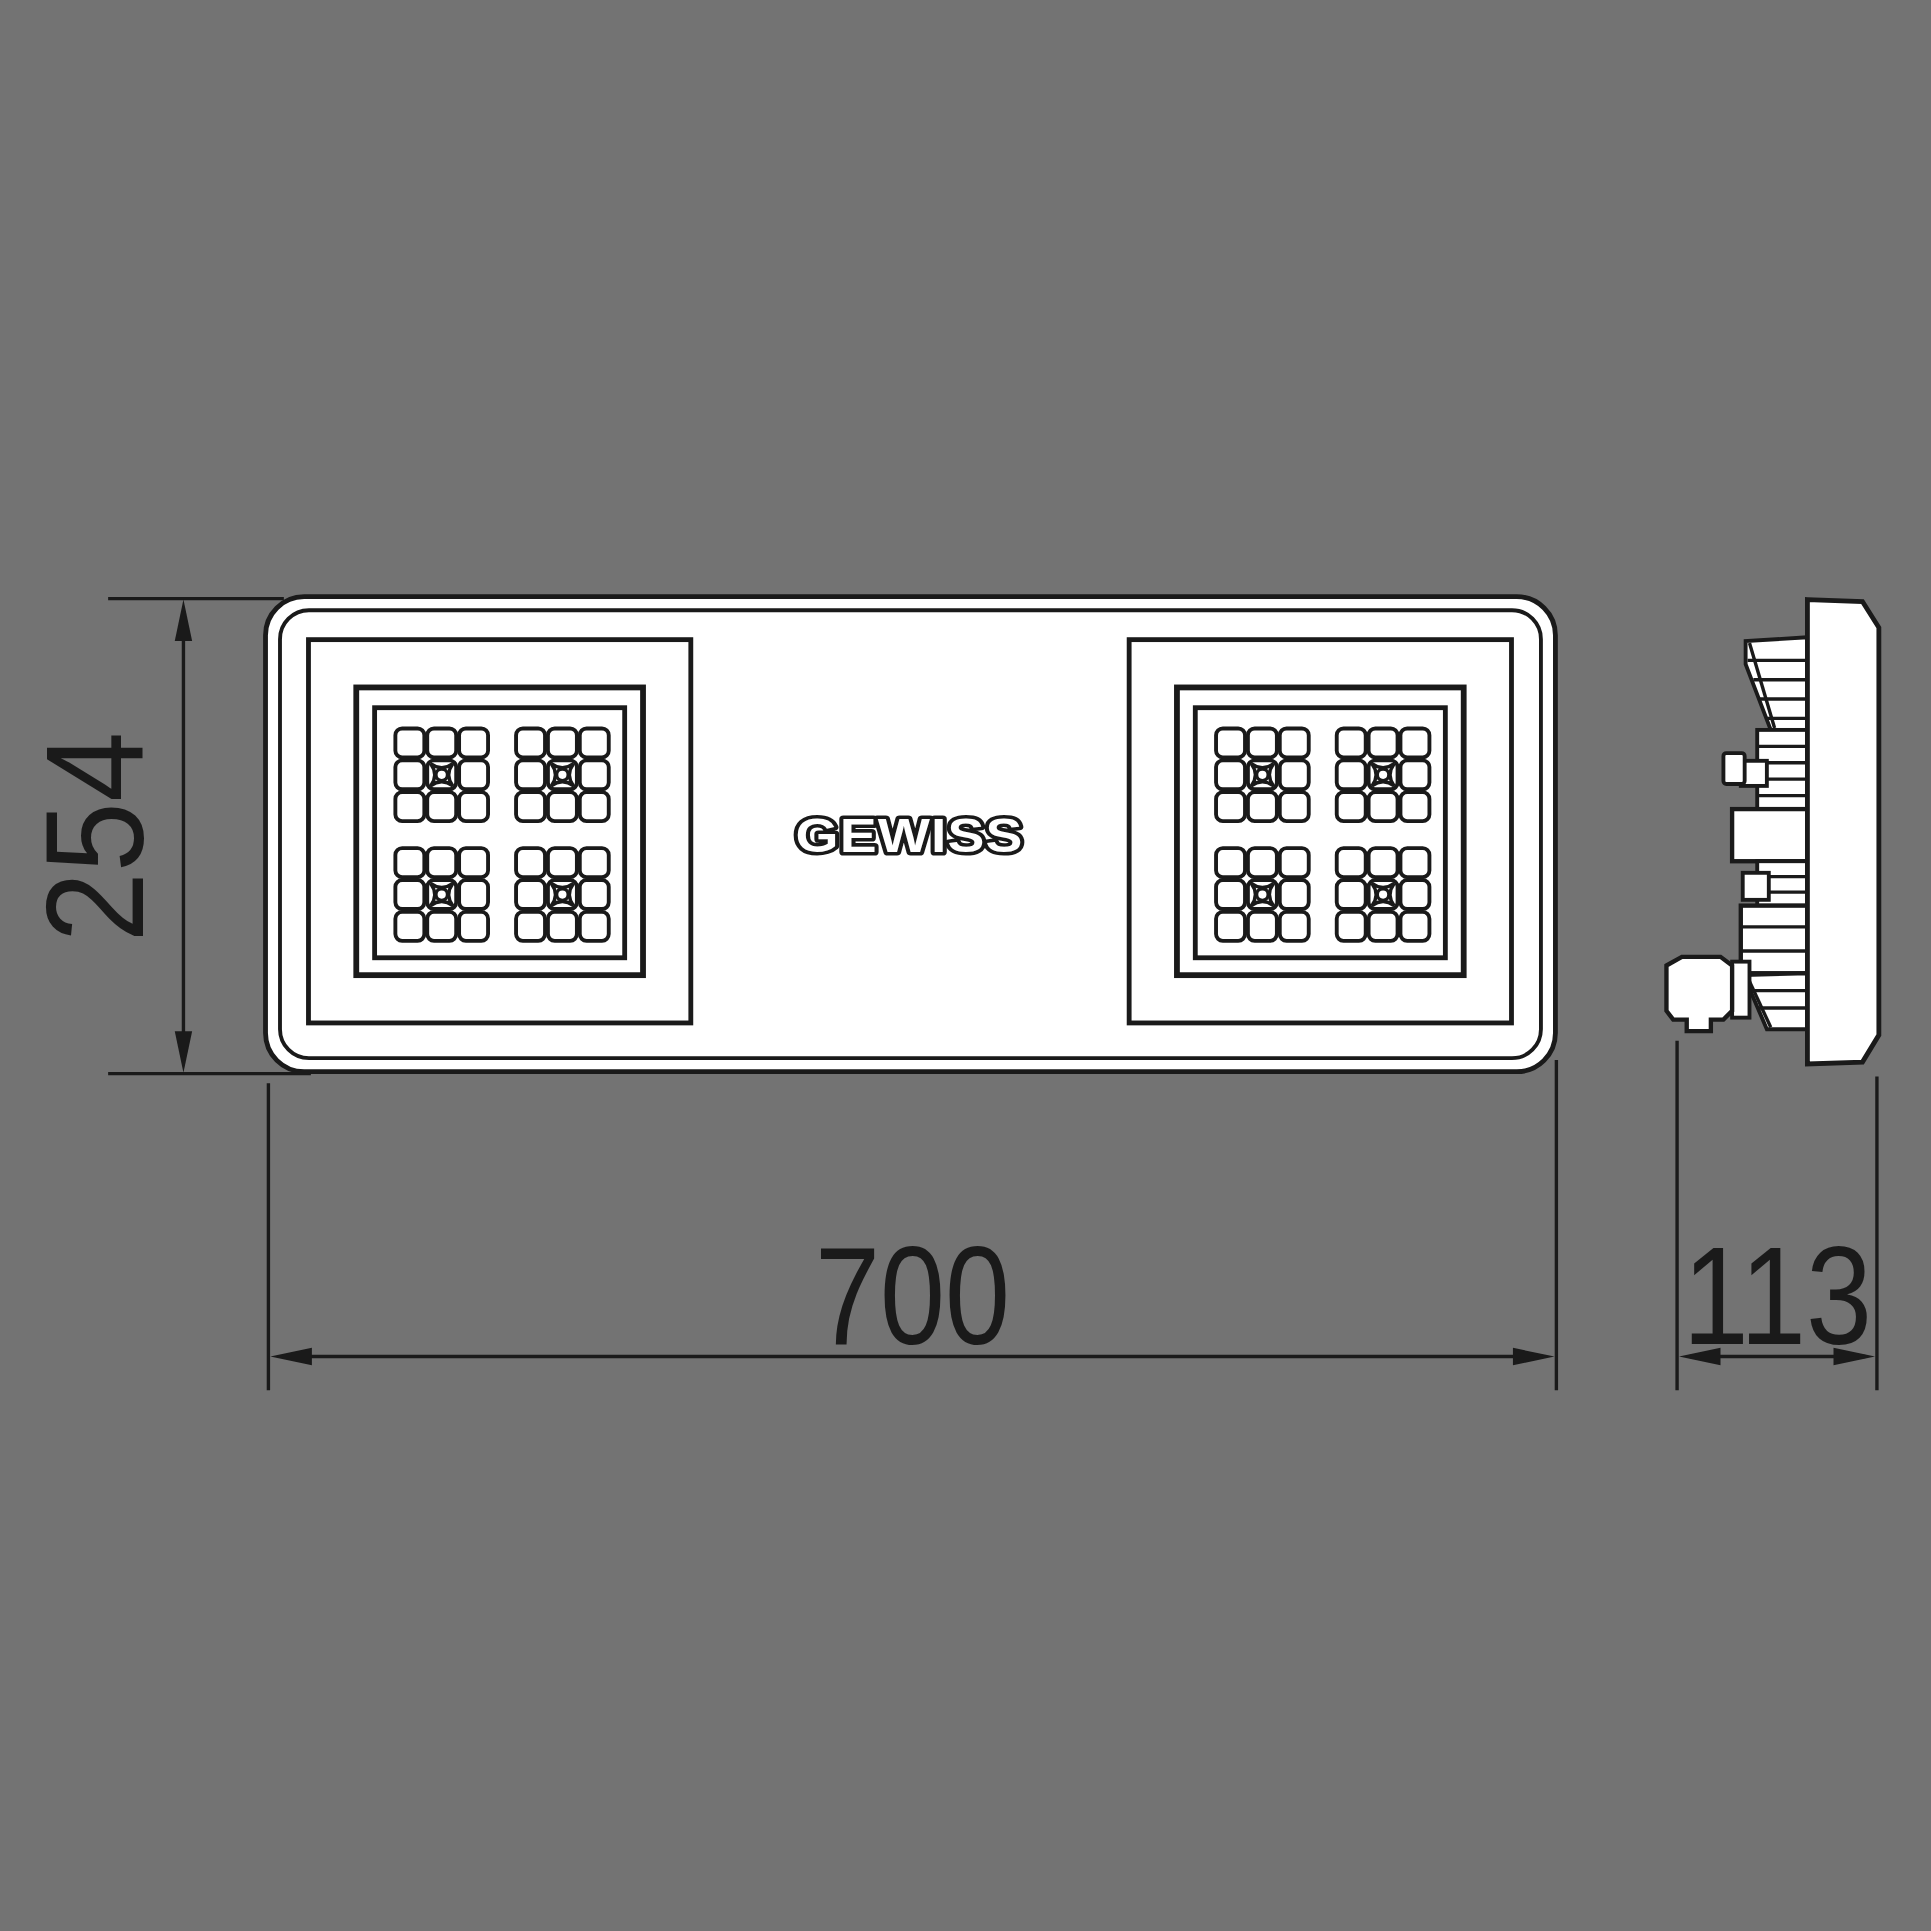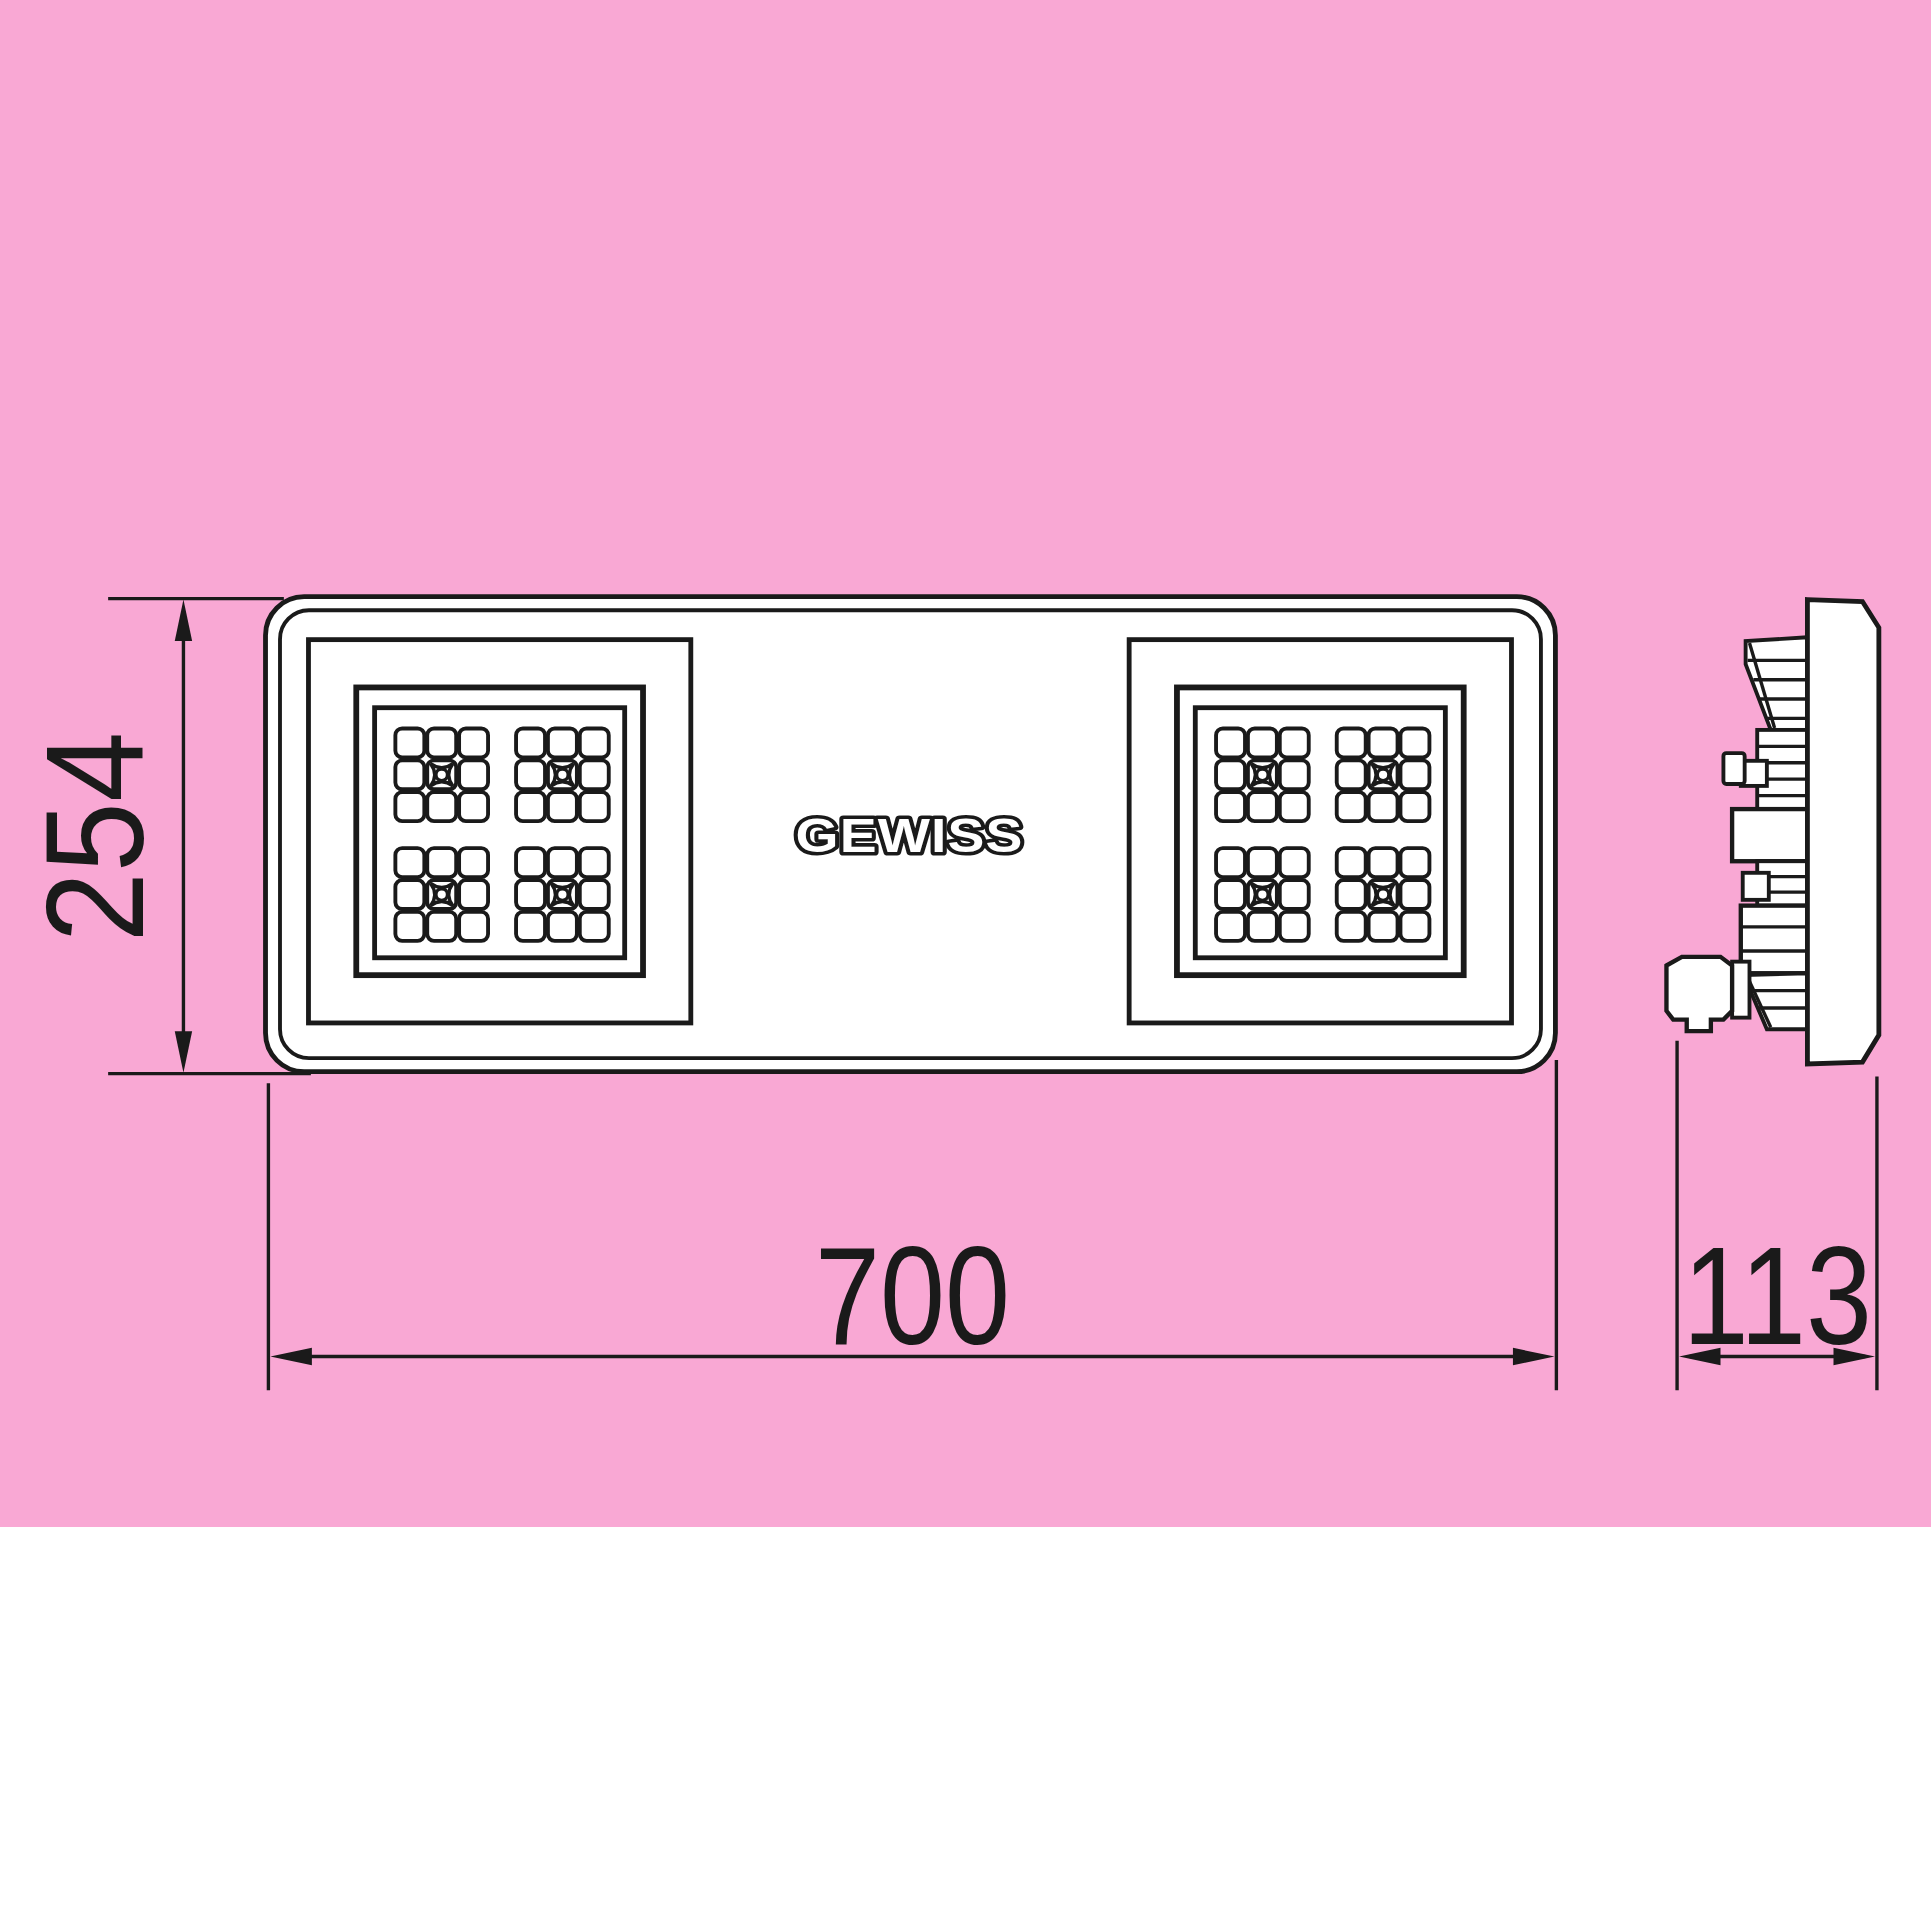--- a/index.html
+++ b/index.html
@@ -1,16 +1,16 @@
 <!DOCTYPE html>
 <html><head>
 <meta charset="utf-8">
 <style>
   html,body{margin:0;padding:0;background:#ffffff;}
-  .canvas{position:relative;width:1931px;height:1527px;background:#f9a8d4;overflow:hidden;
+  .canvas{position:relative;width:1931px;height:1931px;background:#737373;overflow:hidden;
           font-family:"Liberation Sans", sans-serif;}
   svg text{font-family:"Liberation Sans", sans-serif;}
   .dimtext{fill:#1a1a1a;font-size:145px;font-weight:400;}
   .logotext{font-weight:bold;font-size:50px;fill:#ffffff;stroke:#1a1a1a;stroke-width:7.5;
             paint-order:stroke;stroke-linejoin:round;letter-spacing:1px;}
 </style>
 </head>
 <body>
 
 <div class="canvas">

